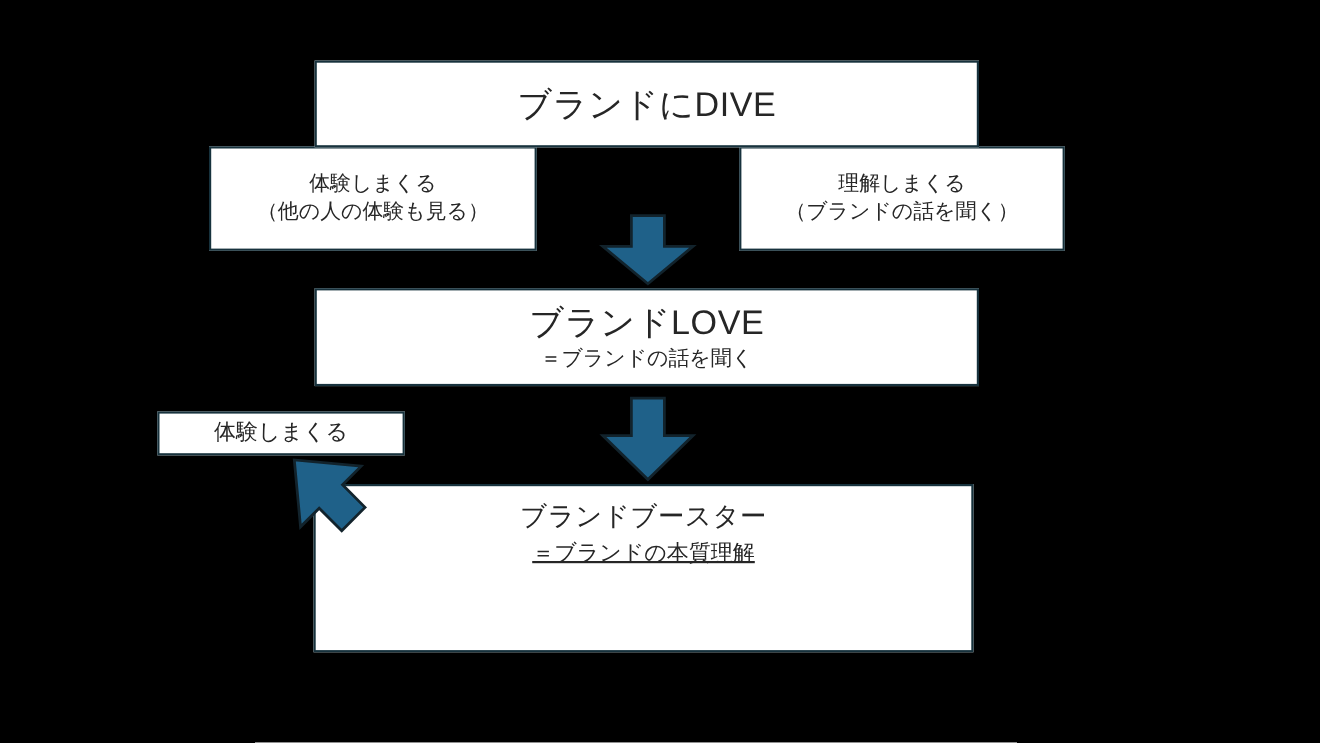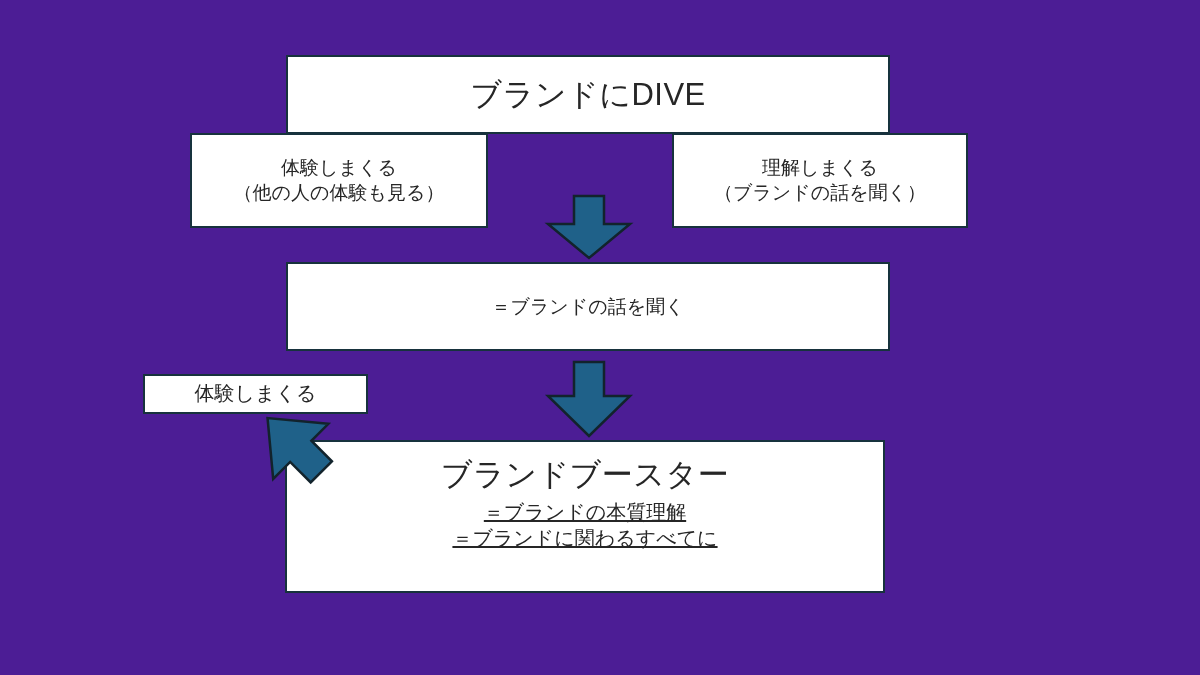--- a/index.html
+++ b/index.html
@@ -8,21 +8,21 @@
     padding: 0;
     background: #ffffff;
   }
   body {
     font-family: "Liberation Sans", "DejaVu Sans", sans-serif;
   }
   #canvas {
     position: relative;
     width: 1200px;
     height: 675px;
-    background: #4c1d95;
+    background: #000000;
     overflow: hidden;
   }
   .box {
     position: absolute;
     box-sizing: border-box;
     background: #ffffff;
     border: 2px solid #17323d;
     display: flex;
     flex-direction: column;
     align-items: center;
@@ -95,21 +95,21 @@
   #box-booster {
     left: 285px;
     top: 440px;
     width: 600px;
     height: 153px;
     z-index: 3;
     justify-content: flex-start;
     padding-top: 13px;
   }
   #box-booster .title {
-    font-size: 31px;
+    font-size: 24px;
     letter-spacing: 0.5px;
     margin-bottom: 4px;
   }
   #box-booster .sub {
     font-size: 20px;
     line-height: 1.32;
     text-decoration: underline;
   }
   
   .arrow-svg {
@@ -153,36 +153,36 @@
   <div class="box" id="box-experience">
     <div class="side-line-1">体験しまくる</div>
     <div class="side-line-2">（他の人の体験も見る）</div>
   </div>
 
   <svg class="arrow-svg" id="arrow-dive-to-love" viewBox="0 0 90 66">
     <polygon points="30,2 60,2 60,30 86,30 45,64 4,30 30,30" fill="#1F6189" stroke="#12232C" stroke-width="2.5" stroke-linejoin="miter"></polygon>
   </svg>
 
   <div class="box" id="box-love">
+    <div class="title">ブランドLOVE</div>
     <div class="sub">＝ブランドの話を聞く</div>
   </div>
 
   <svg class="arrow-svg" id="arrow-love-to-booster" viewBox="0 0 90 78">
     <polygon points="30,2 60,2 60,36 86,36 45,76 4,36 30,36" fill="#1F6189" stroke="#12232C" stroke-width="2.5" stroke-linejoin="miter"></polygon>
   </svg>
 
   <div class="box" id="box-seikatsusha">
     <div class="title">体験しまくる</div>
   </div>
 
   <svg class="arrow-svg" id="arrow-seikatsusha-to-booster" viewBox="0 0 100 86">
     <g transform="rotate(135 50 43)">
       <polygon points="34,4 64,4 64,33 88,33 49,80 10,33 34,33" fill="#1F6189" stroke="#12232C" stroke-width="2.5" stroke-linejoin="miter"></polygon>
     </g>
   </svg>
 
   <div class="box" id="box-booster">
     <div class="title">ブランドブースター</div>
     <div class="sub">＝ブランドの本質理解</div>
-    <div class="sub">＝ブランドに関わるすべてに</div>
   </div>
 
 </div>
 
 </body></html>

